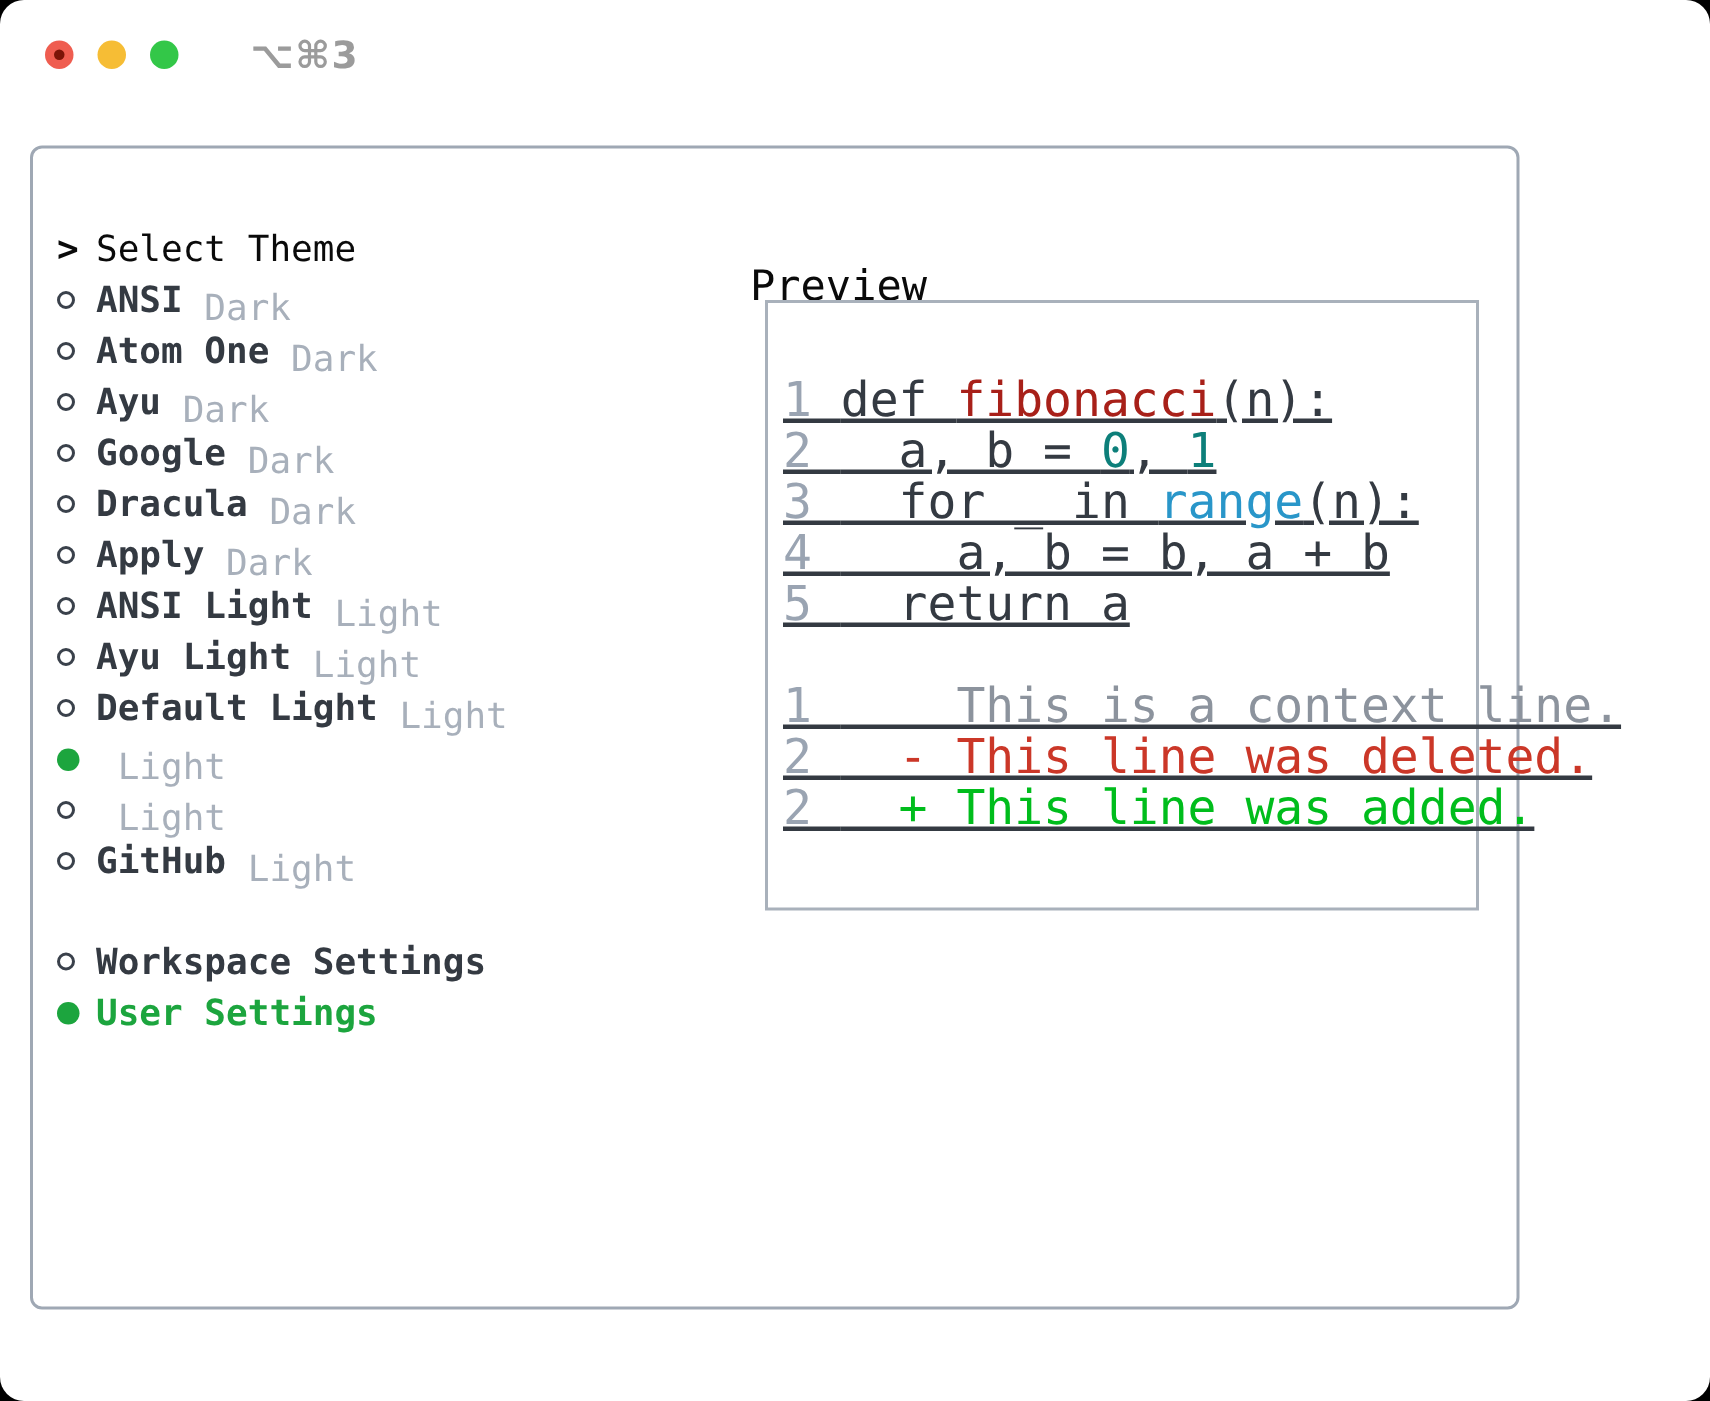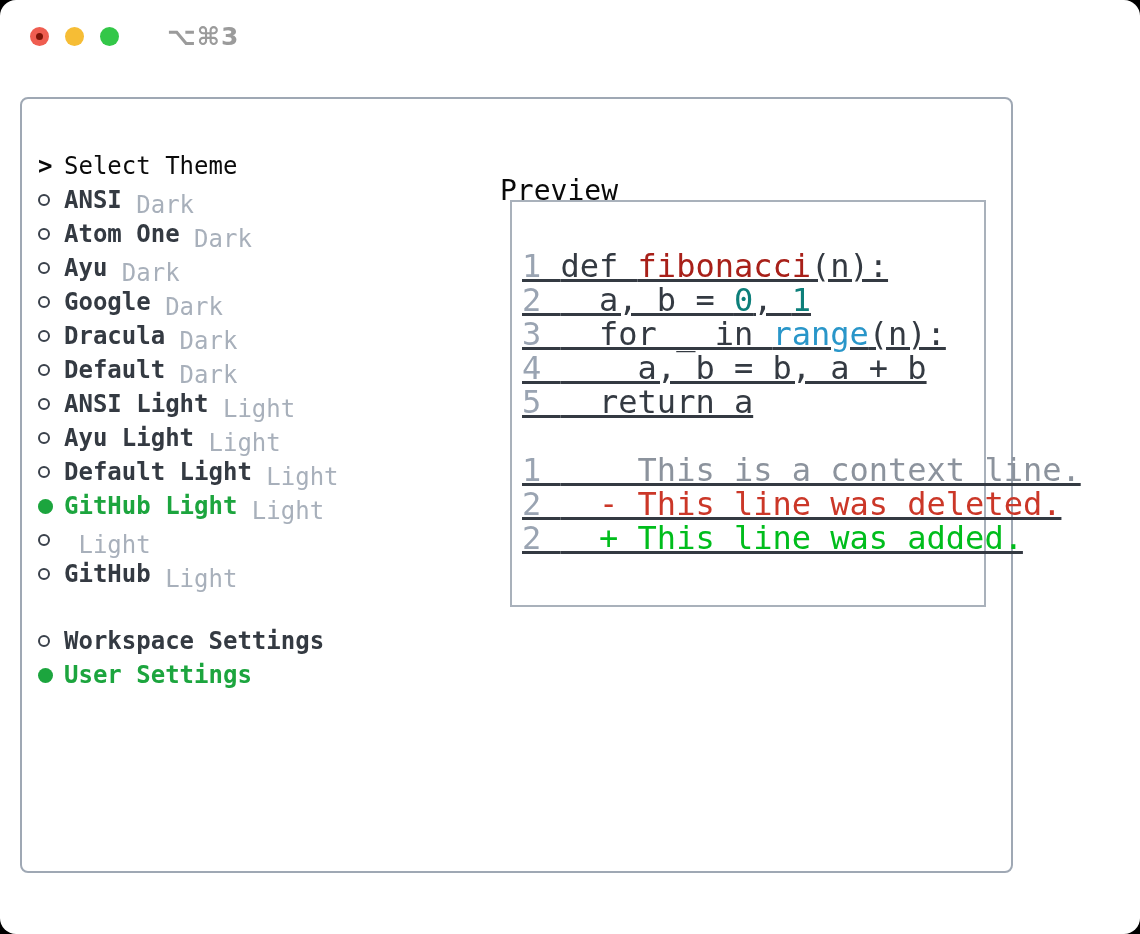--- a/index.html
+++ b/index.html
@@ -131,21 +131,21 @@
       </div>
 
       <div class="row theme-row">
         <span class="marker"><span class="radio"></span></span>
         <span class="item-name">Dracula</span>
         <span class="item-variant">Dark</span>
       </div>
 
       <div class="row theme-row">
         <span class="marker"><span class="radio"></span></span>
-        <span class="item-name">Default</span>
+        <span class="item-name">Apply</span>
         <span class="item-variant">Dark</span>
       </div>
 
       <div class="row theme-row">
         <span class="marker"><span class="radio"></span></span>
         <span class="item-name">ANSI Light</span>
         <span class="item-variant">Light</span>
       </div>
 
       <div class="row theme-row">
@@ -155,21 +155,20 @@
       </div>
 
       <div class="row theme-row">
         <span class="marker"><span class="radio"></span></span>
         <span class="item-name">Default Light</span>
         <span class="item-variant">Light</span>
       </div>
 
       <div class="row theme-row selected">
         <span class="marker"><span class="radio"></span></span>
-        <span class="item-name">GitHub Light</span>
         <span class="item-variant">Light</span>
       </div>
 
       <div class="row theme-row">
         <span class="marker"><span class="radio"></span></span>
         <span class="item-variant">Light</span>
       </div>
 
       <div class="row theme-row">
         <span class="marker"><span class="radio"></span></span>

